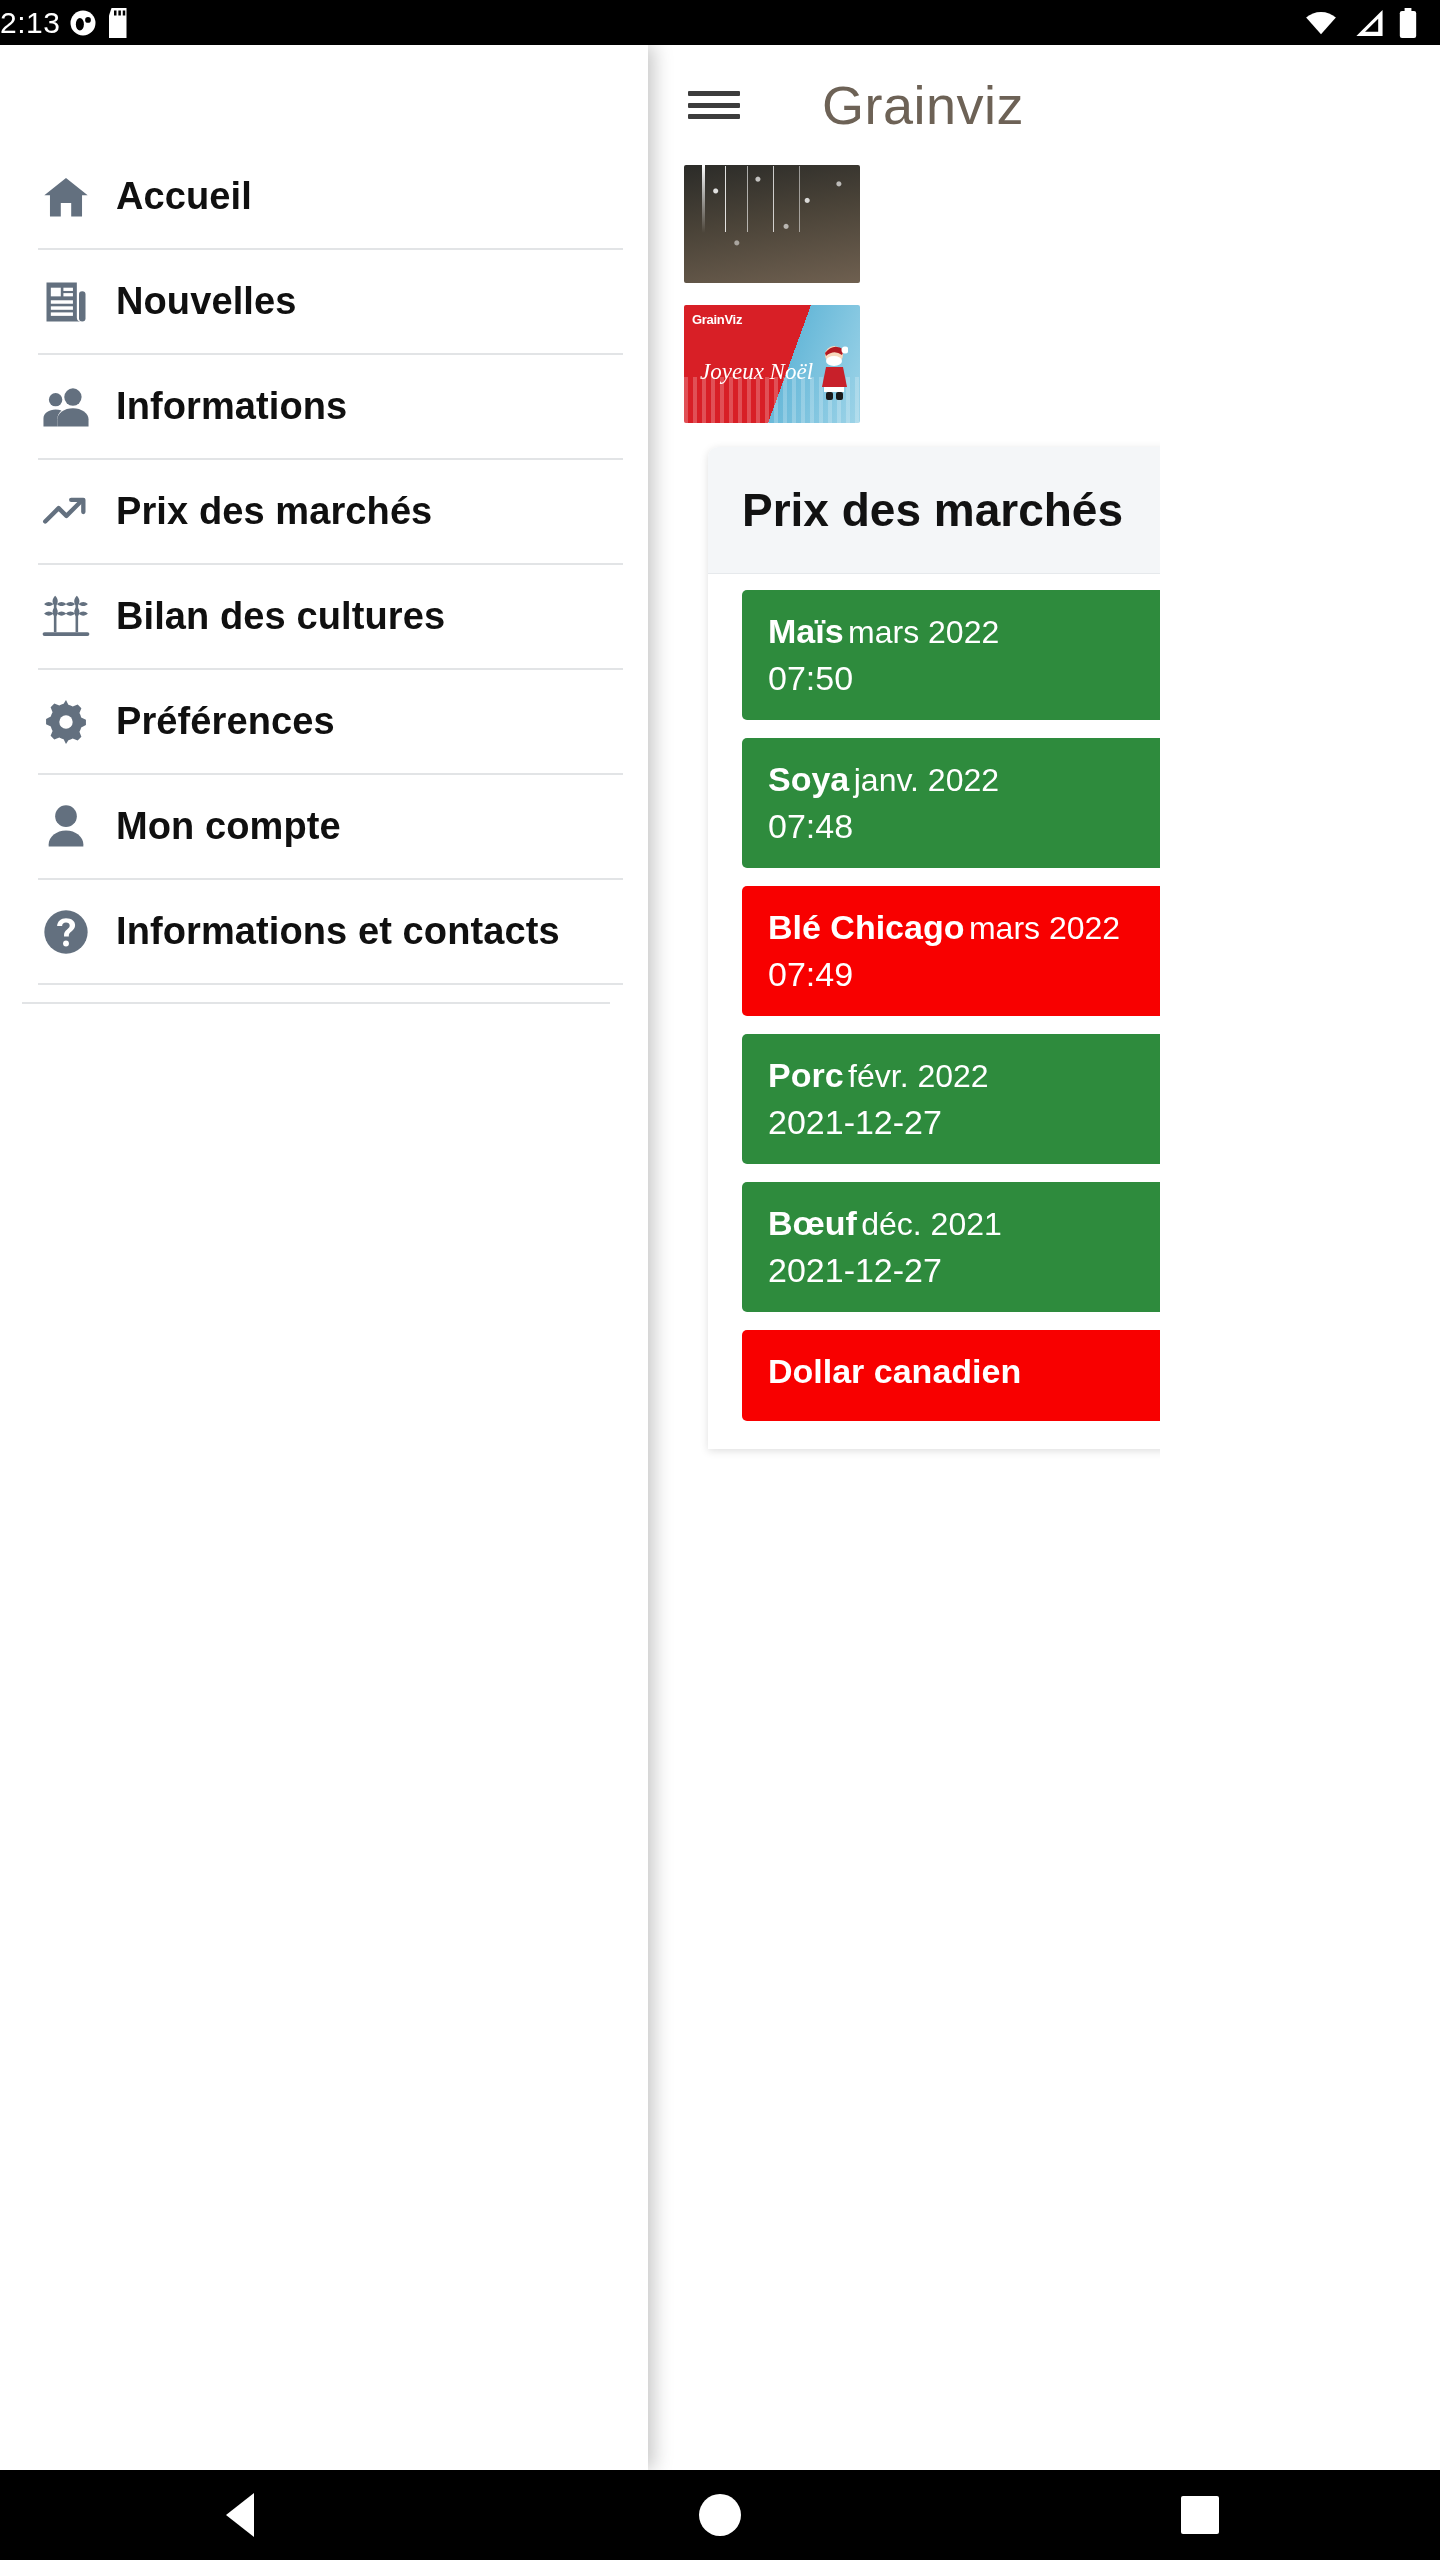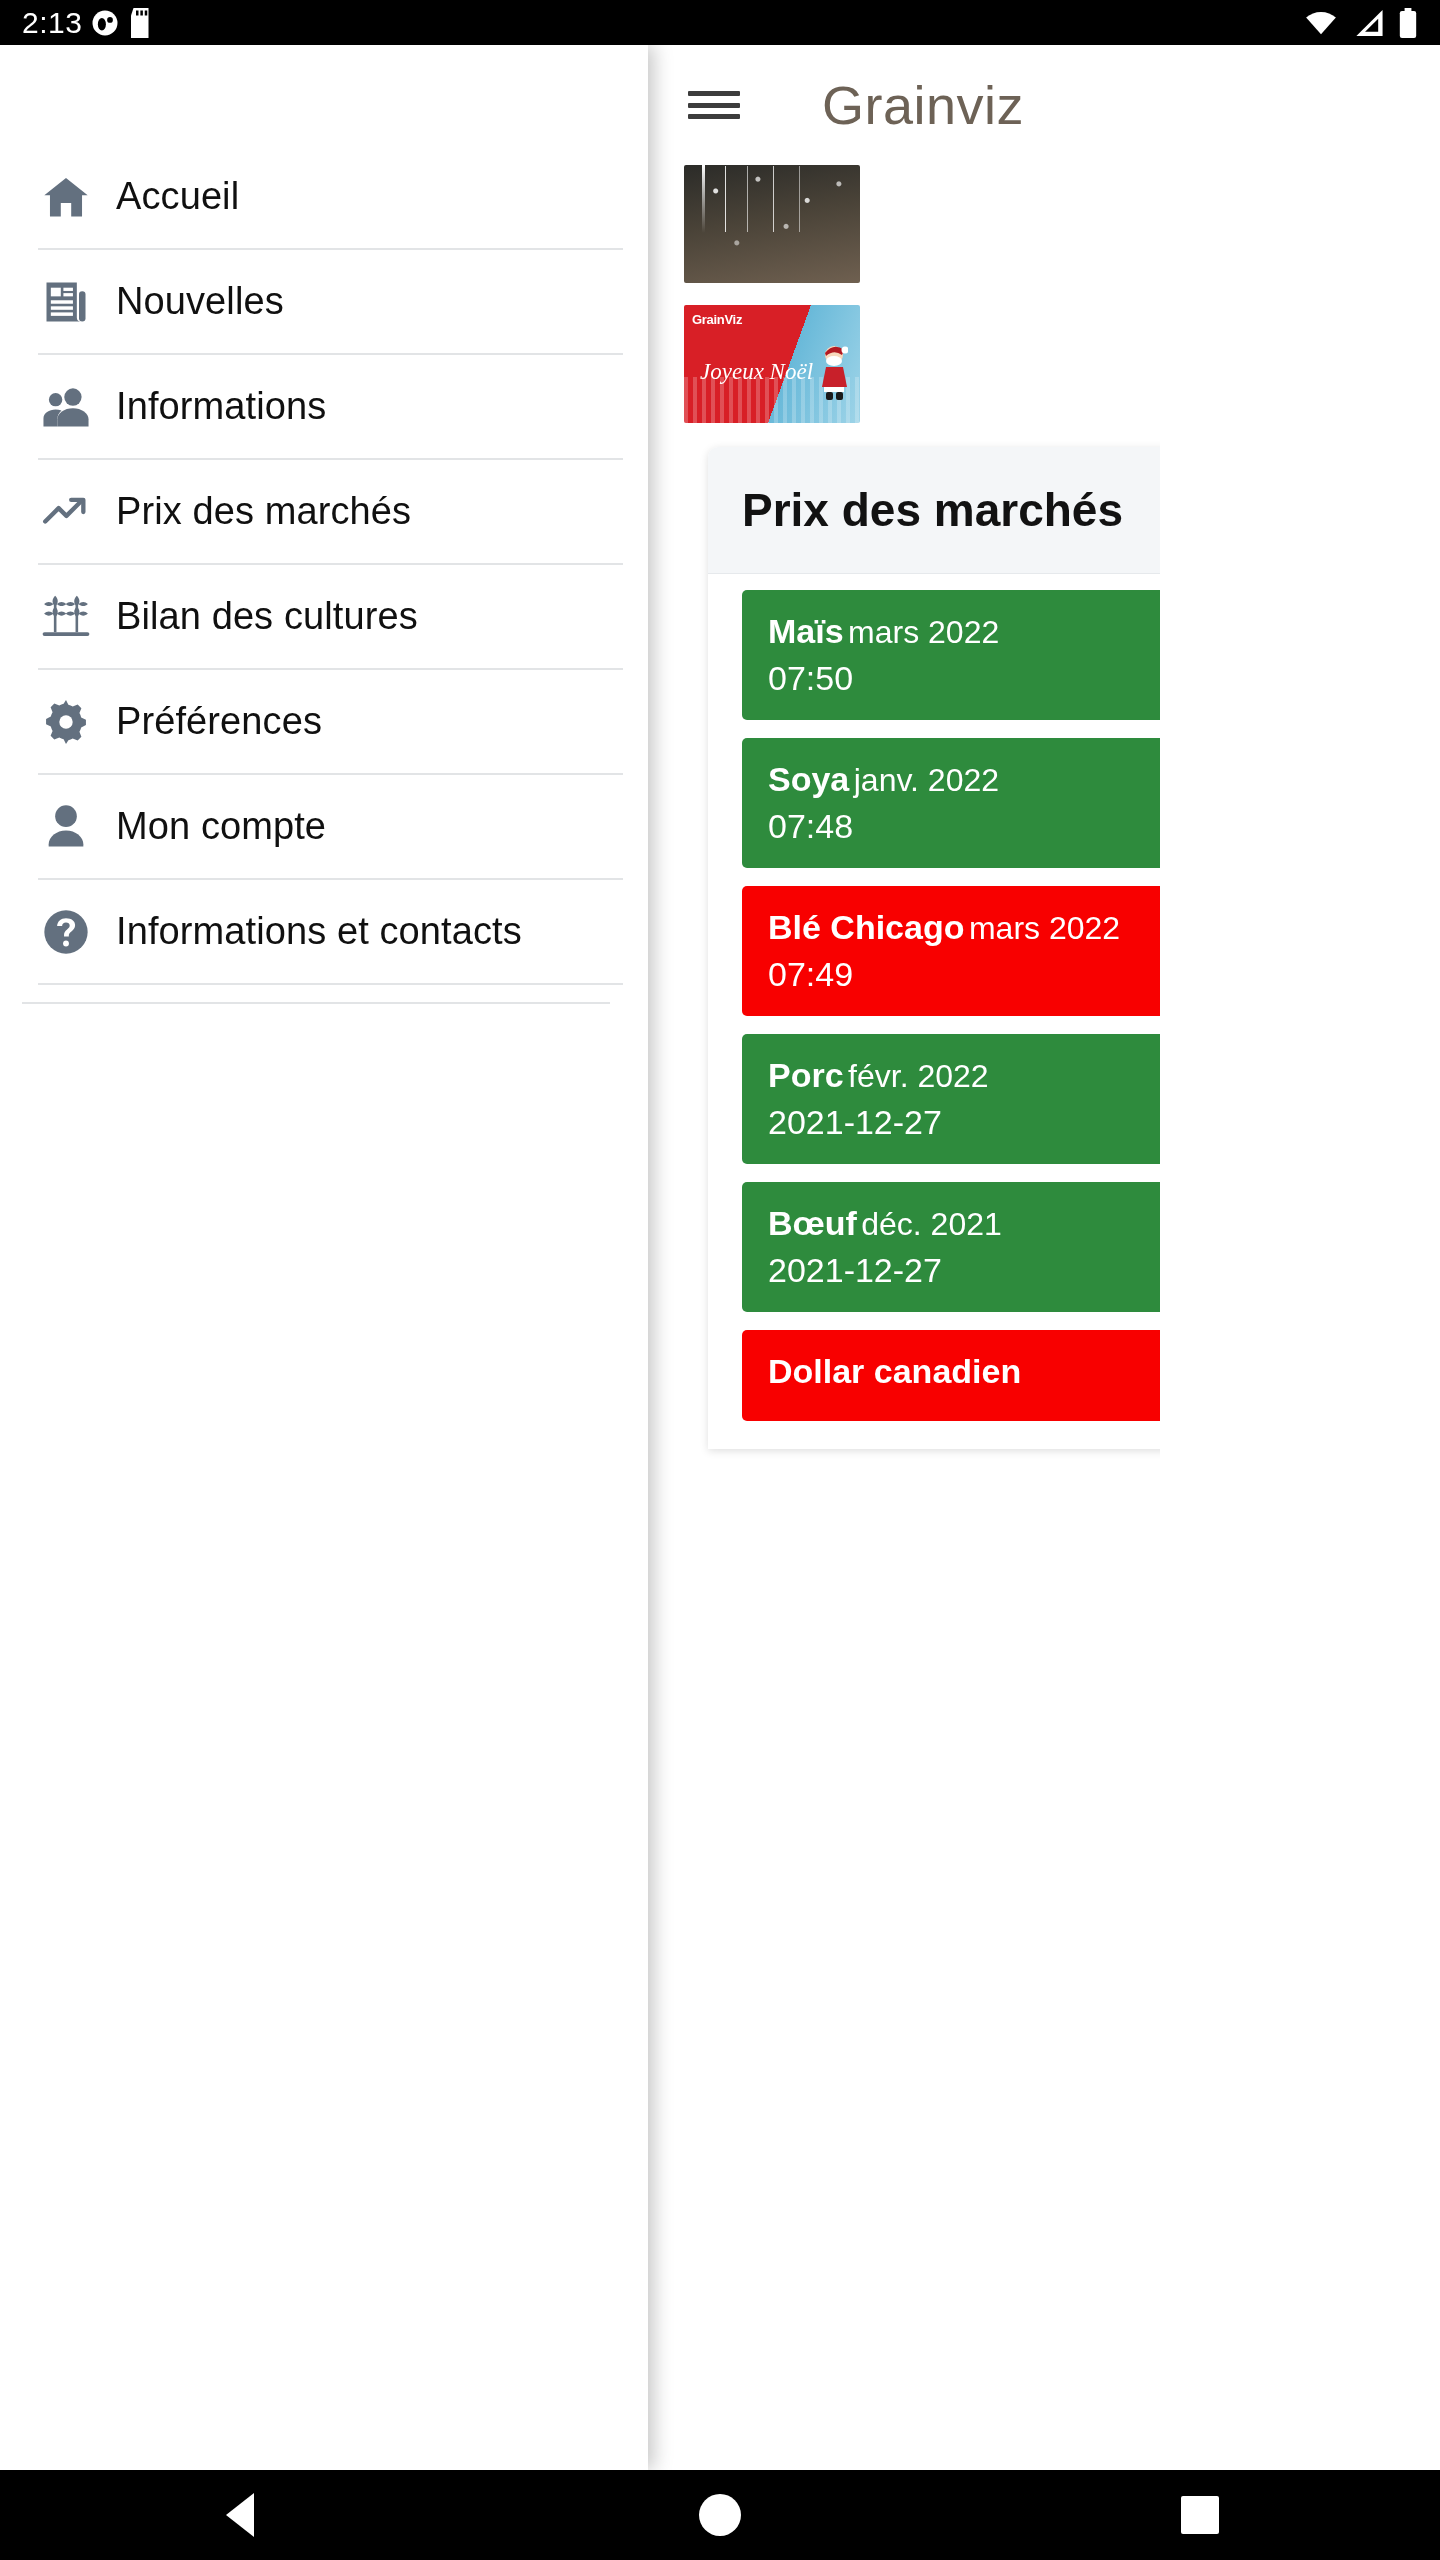--- a/index.html
+++ b/index.html
@@ -10,21 +10,21 @@
     overflow:hidden;
     position:relative;
   }
 
   
   .statusbar{
     position:absolute; top:0; left:0; width:1440px; height:45px;
     background:#000000; color:#ffffff;
     display:flex; align-items:center; z-index:60;
   }
-  .sb-left{ display:flex; align-items:flex-start; gap:8px; padding-left:22px; }
+  .sb-left{ display:flex; align-items:flex-start; gap:8px; }
   .sb-time{ font-size:30px; font-weight:400; letter-spacing:0.5px; line-height:1; }
   .sb-right{ margin-left:auto; display:flex; align-items:center; gap:14px; padding-right:22px; }
 
   .icon-svg{ display:block; }
 
   
   .app{
     position:absolute; top:45px; left:0; width:1160px; height:2425px;
     background:#ffffff; z-index:10; overflow:hidden;
   }
@@ -130,21 +130,21 @@
   .nav-item{
     display:flex; align-items:center;
     height:103px; padding-left:38px; cursor:pointer;
   }
   .nav-icon{
     width:56px; min-width:56px; height:56px;
     display:flex; align-items:center; justify-content:center;
     margin-right:22px;
   }
   .nav-label{
-    font-size:38px; color:#101010; font-weight:400; letter-spacing:0.1px;
+    font-size:38px; color:#101010; font-weight:700; letter-spacing:0.1px;
     white-space:nowrap;
   }
   .nav-divider{
     height:2px; background:#e2e4e6; margin-left:38px; margin-right:25px;
   }
   .nav-divider-last{
     height:2px; background:#e2e4e6; margin:17px 38px 0 22px;
   }
 
   

